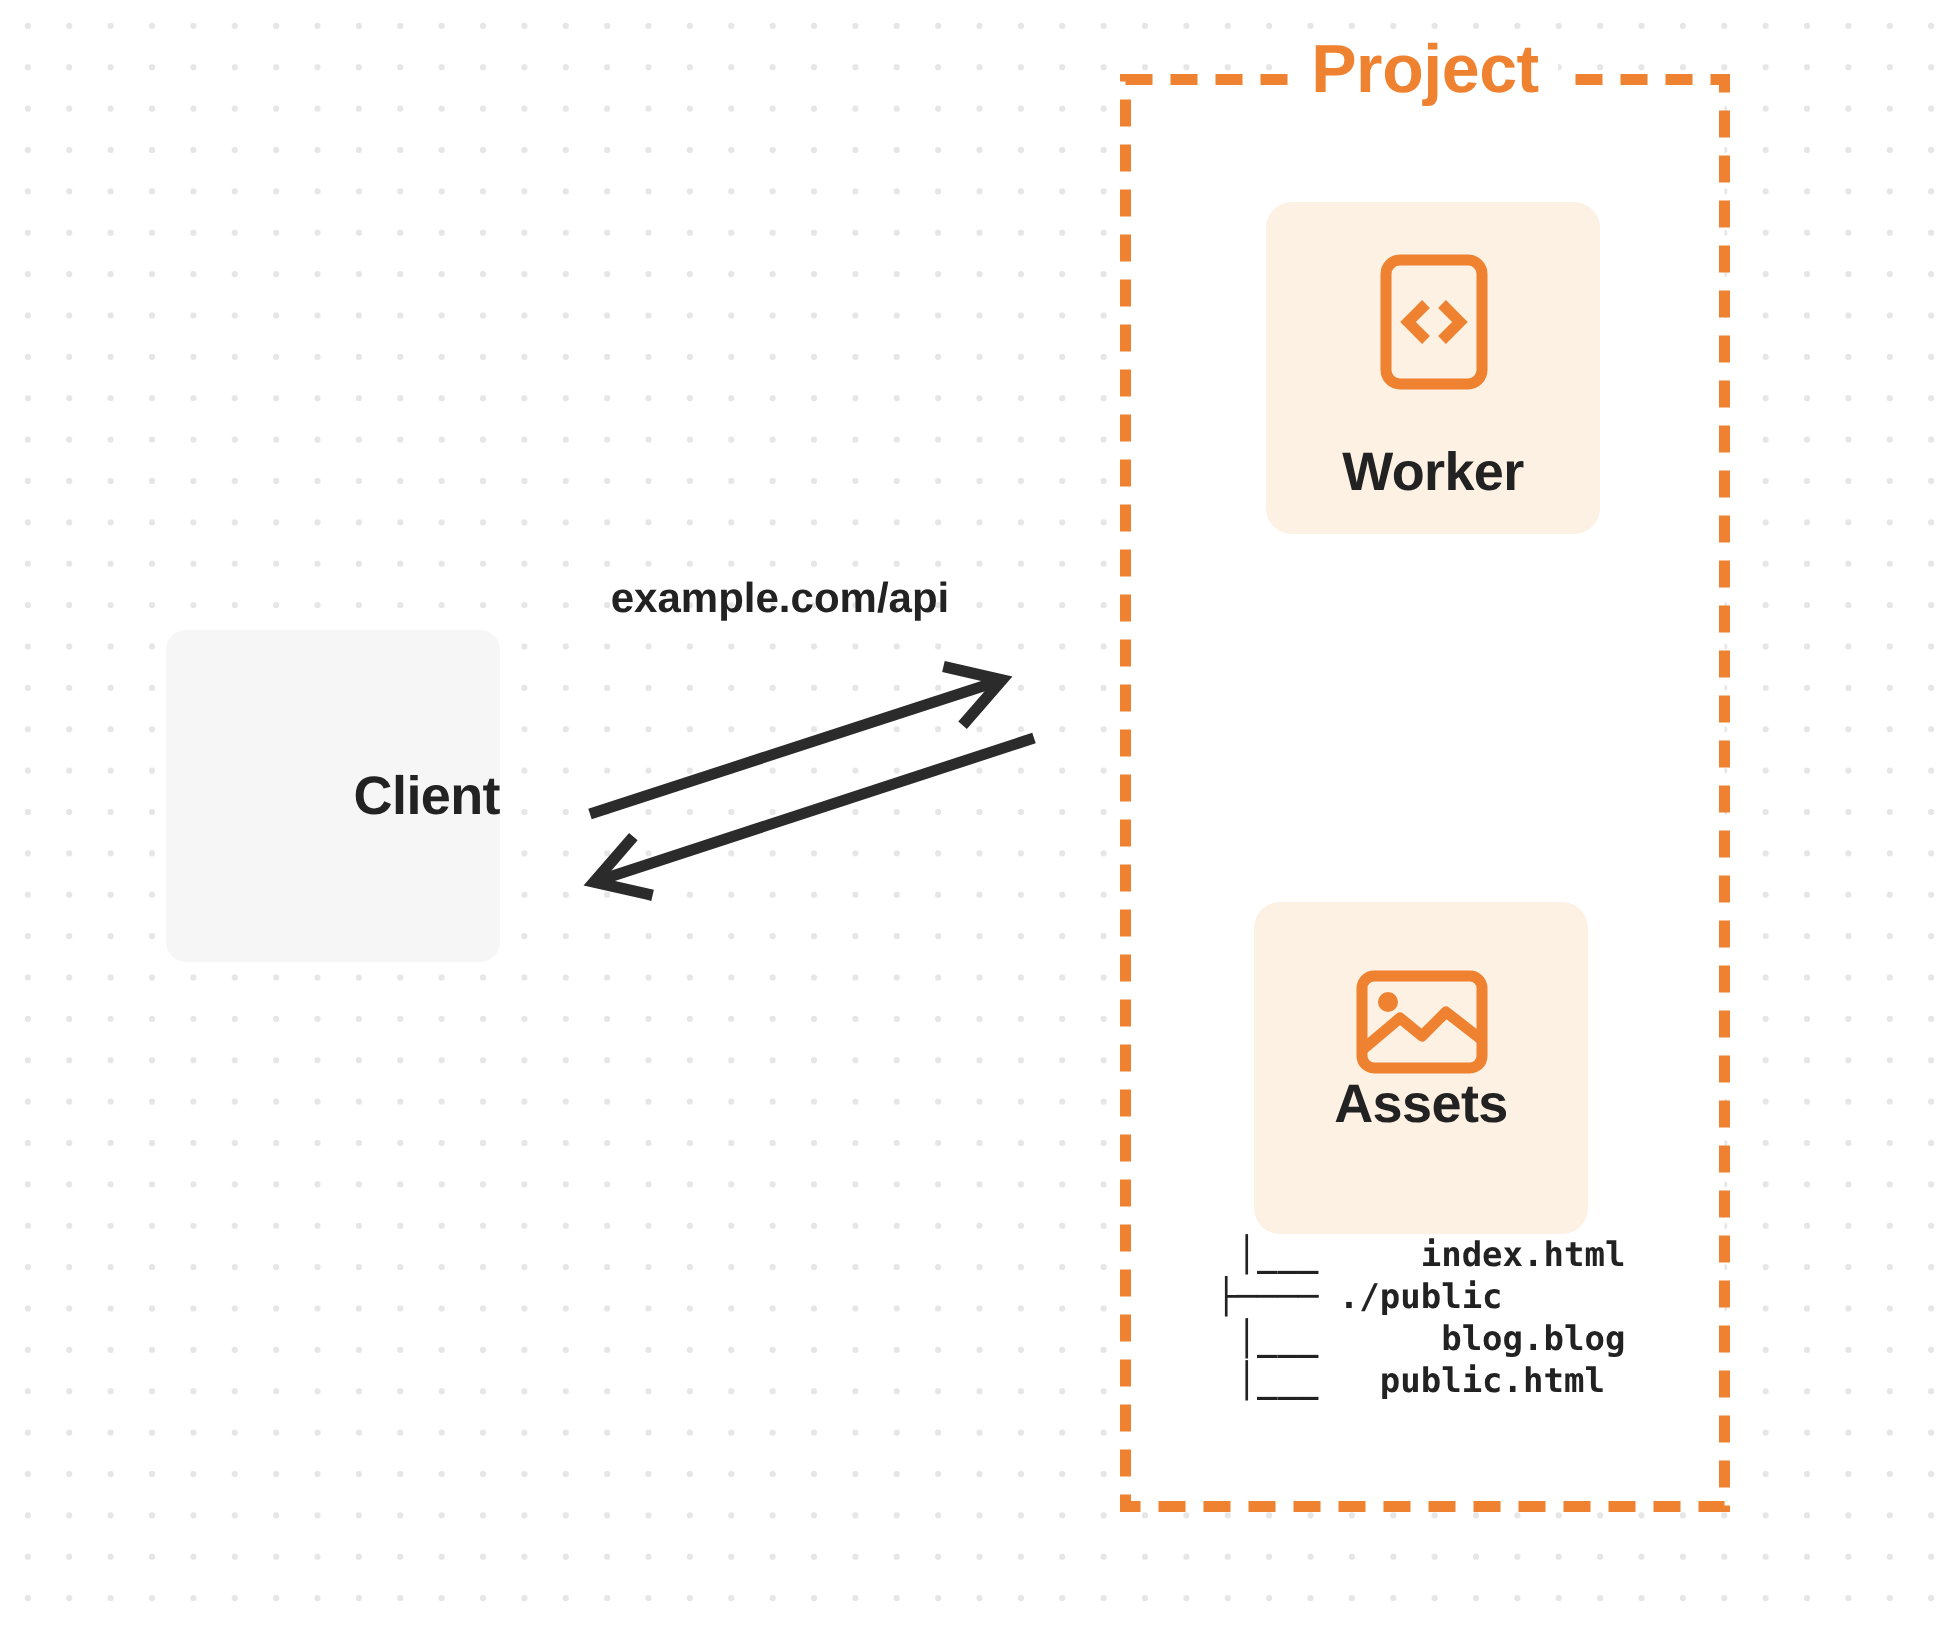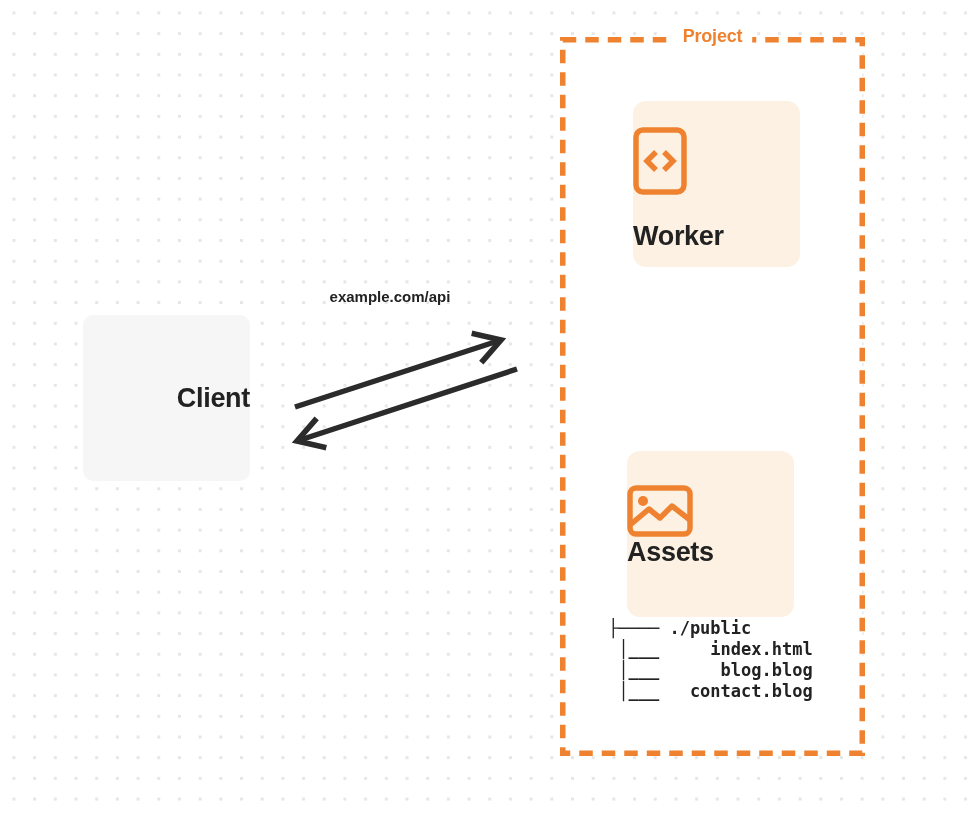--- a/index.html
+++ b/index.html
@@ -30,21 +30,21 @@
     color: #222222;
     letter-spacing: -0.3px;
   }
 
   
   .request-label {
     position: absolute;
     left: 270px; top: 288px;
     width: 240px;
     text-align: center;
-    font-size: 15px;
+    font-size: 21px;
     font-weight: 700;
     color: #222222;
   }
 
   
   .arrows {
     position: absolute;
     left: 0; top: 0;
     pointer-events: none;
   }
@@ -60,34 +60,34 @@
     left: 560px; top: 37px;
     width: 305px; height: 719px;
   }
   .project-border { position: absolute; left: 0; top: 0; }
   .project-label {
     position: absolute;
     top: 0; left: 50%;
     transform: translate(-50%, -54%);
     background: #ffffff;
     padding: 0 10px;
-    font-size: 18px;
+    font-size: 34px;
     font-weight: 700;
     color: #ee8230;
     letter-spacing: -0.2px;
     white-space: nowrap;
   }
 
   
   .node-card {
     position: absolute;
     width: 167px; height: 166px;
     background: #fcf1e2;
     border-radius: 13px;
-    display: flex; flex-direction: column; 
+    display: flex; flex-direction: column; align-items: center;
   }
   .worker-node { left: 73px; top: 64px; }
   .assets-node { left: 67px; top: 414px; }
   .worker-node .node-icon { margin-top: 26px; }
   .worker-node .node-label { margin-top: 26px; }
   .assets-node .node-icon { margin-top: 34px; }
   .assets-node .node-label { }
 
   
   .file-tree {
@@ -140,16 +140,16 @@
 
     <div class="node-card assets-node">
       <svg class="node-icon" width="66" height="52" viewBox="0 0 66 52" fill="none" stroke="#ee8230" stroke-width="5.5">
         <rect x="3" y="3" width="60" height="46" rx="6"></rect>
         <circle cx="16" cy="16" r="5" fill="#ee8230" stroke="none"></circle>
         <path d="M3 40 L22 24 L33 33 L45 21 L63 35" stroke-linejoin="round"></path>
       </svg>
       <span class="node-label">Assets</span>
     </div>
 
-    <pre class="file-tree"><div>├──── ./public</div><div> │___     index.html</div><div> │___      blog.blog</div><div> │___   contact.blog</div></pre>
+    <pre class="file-tree"><div> │___     index.html</div><div>├──── ./public</div><div> │___      blog.blog</div><div> │___   public.html</div></pre>
   </div>
 
 </div>
 
 </body></html>

